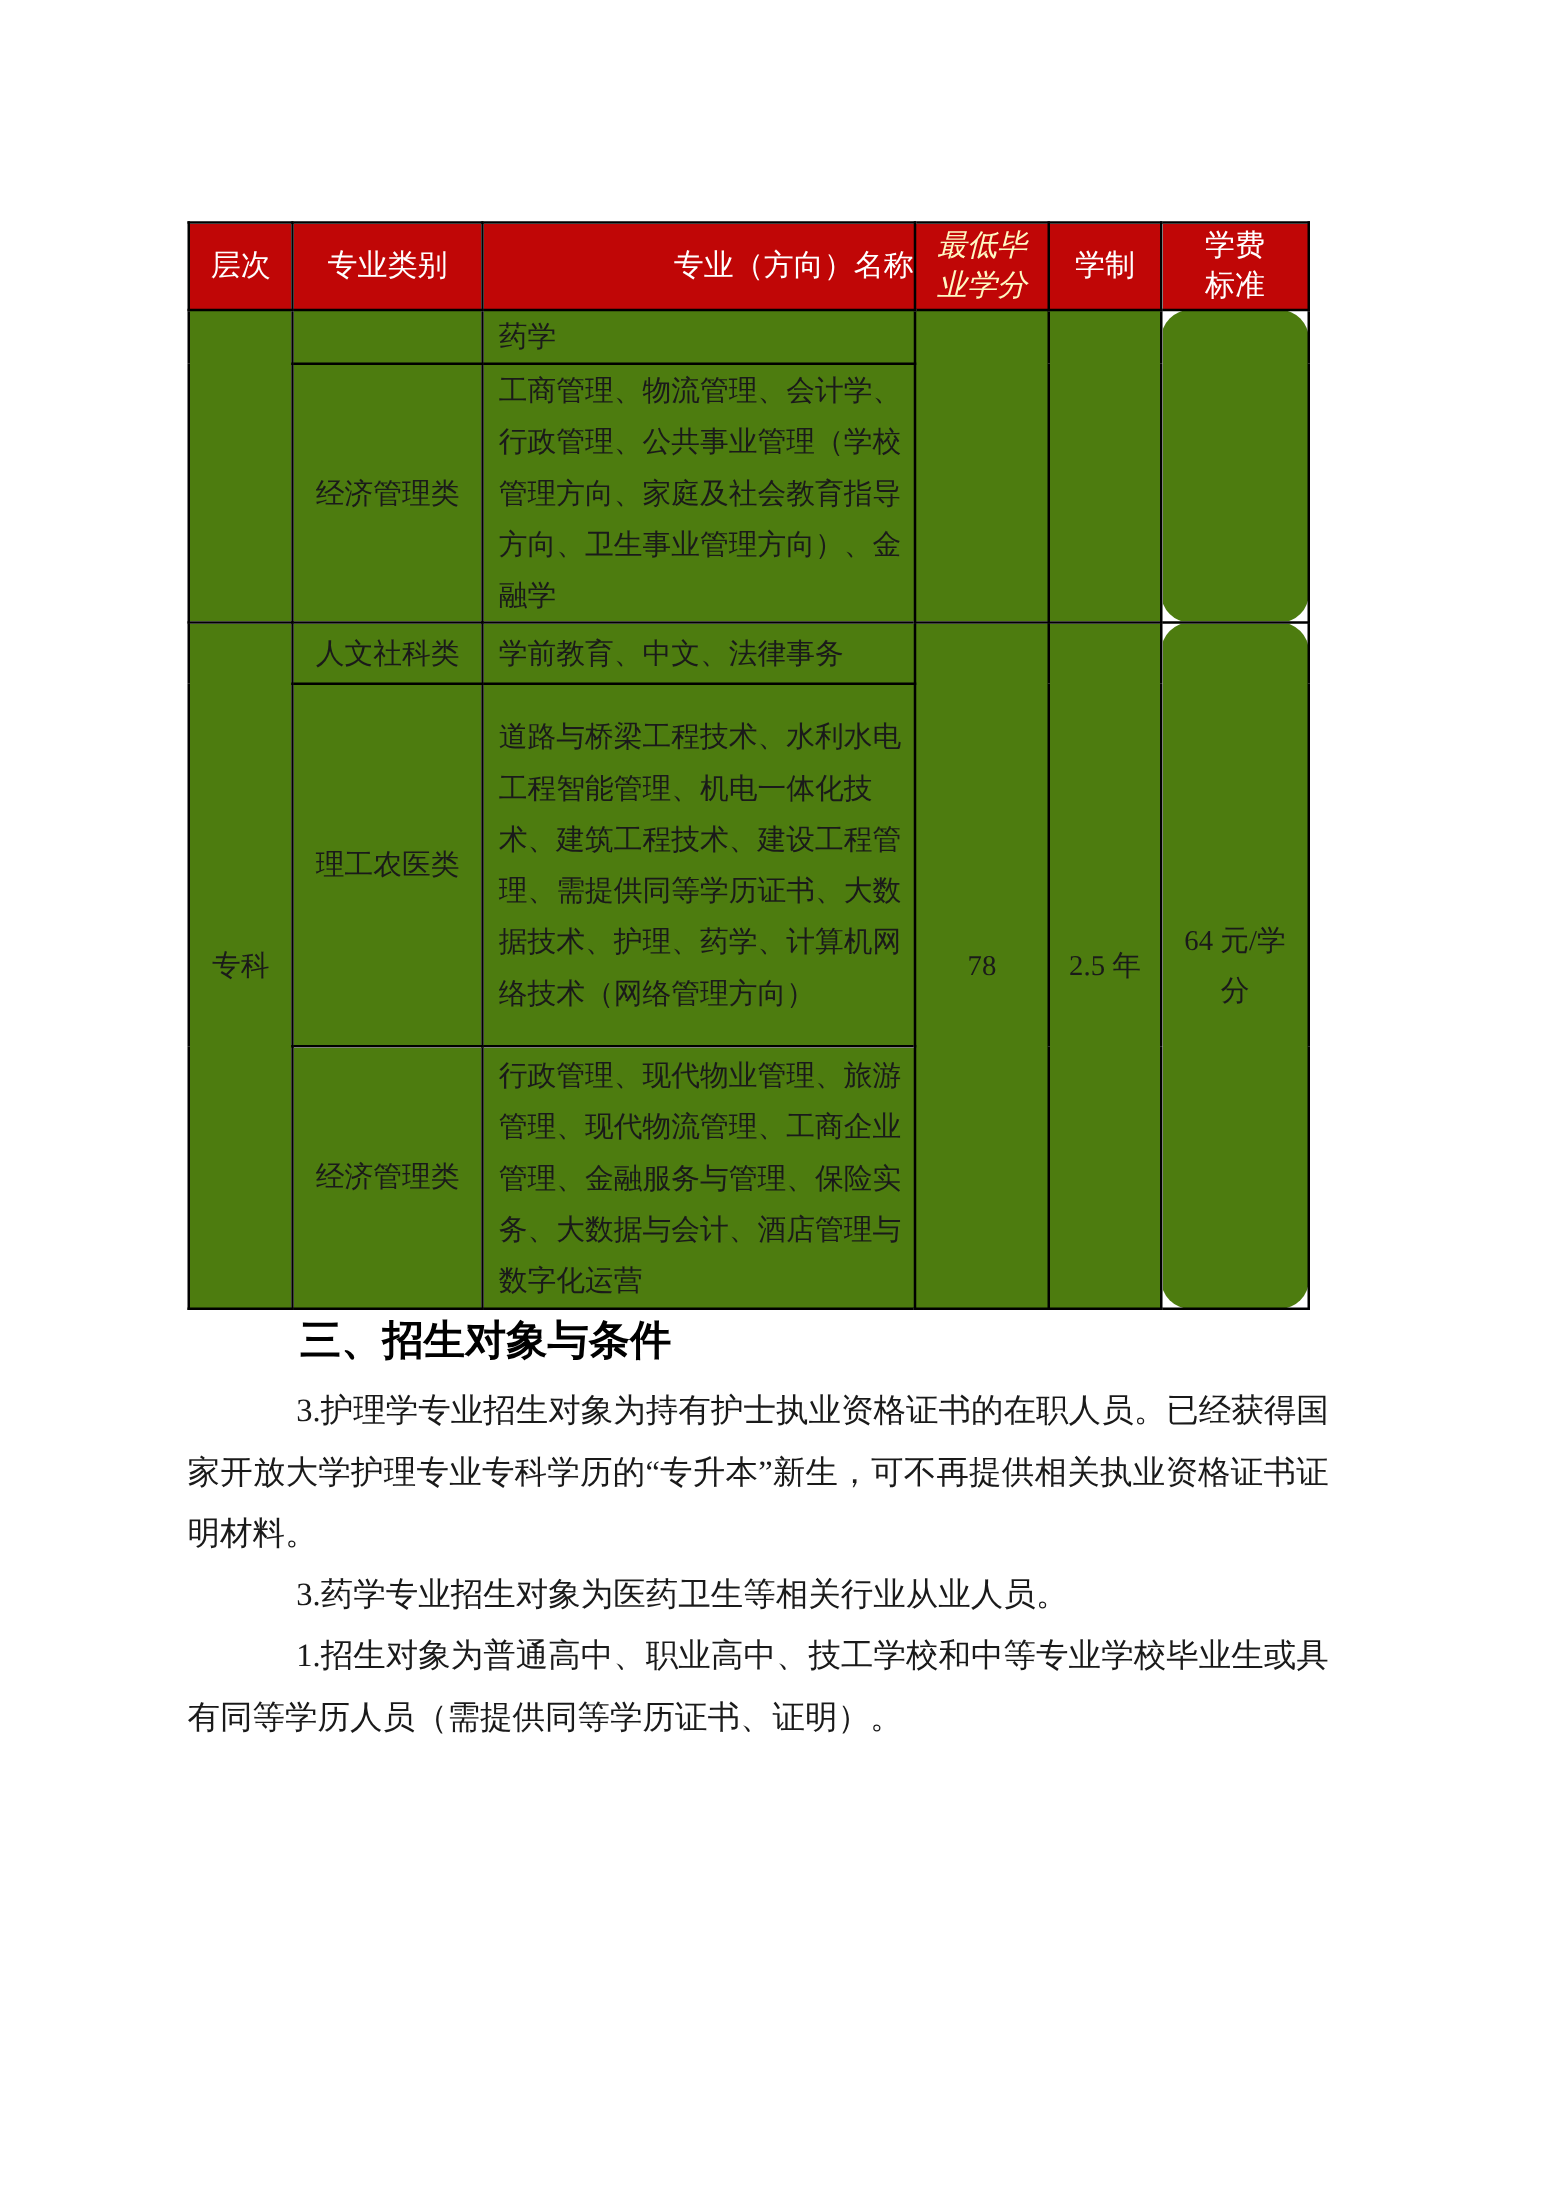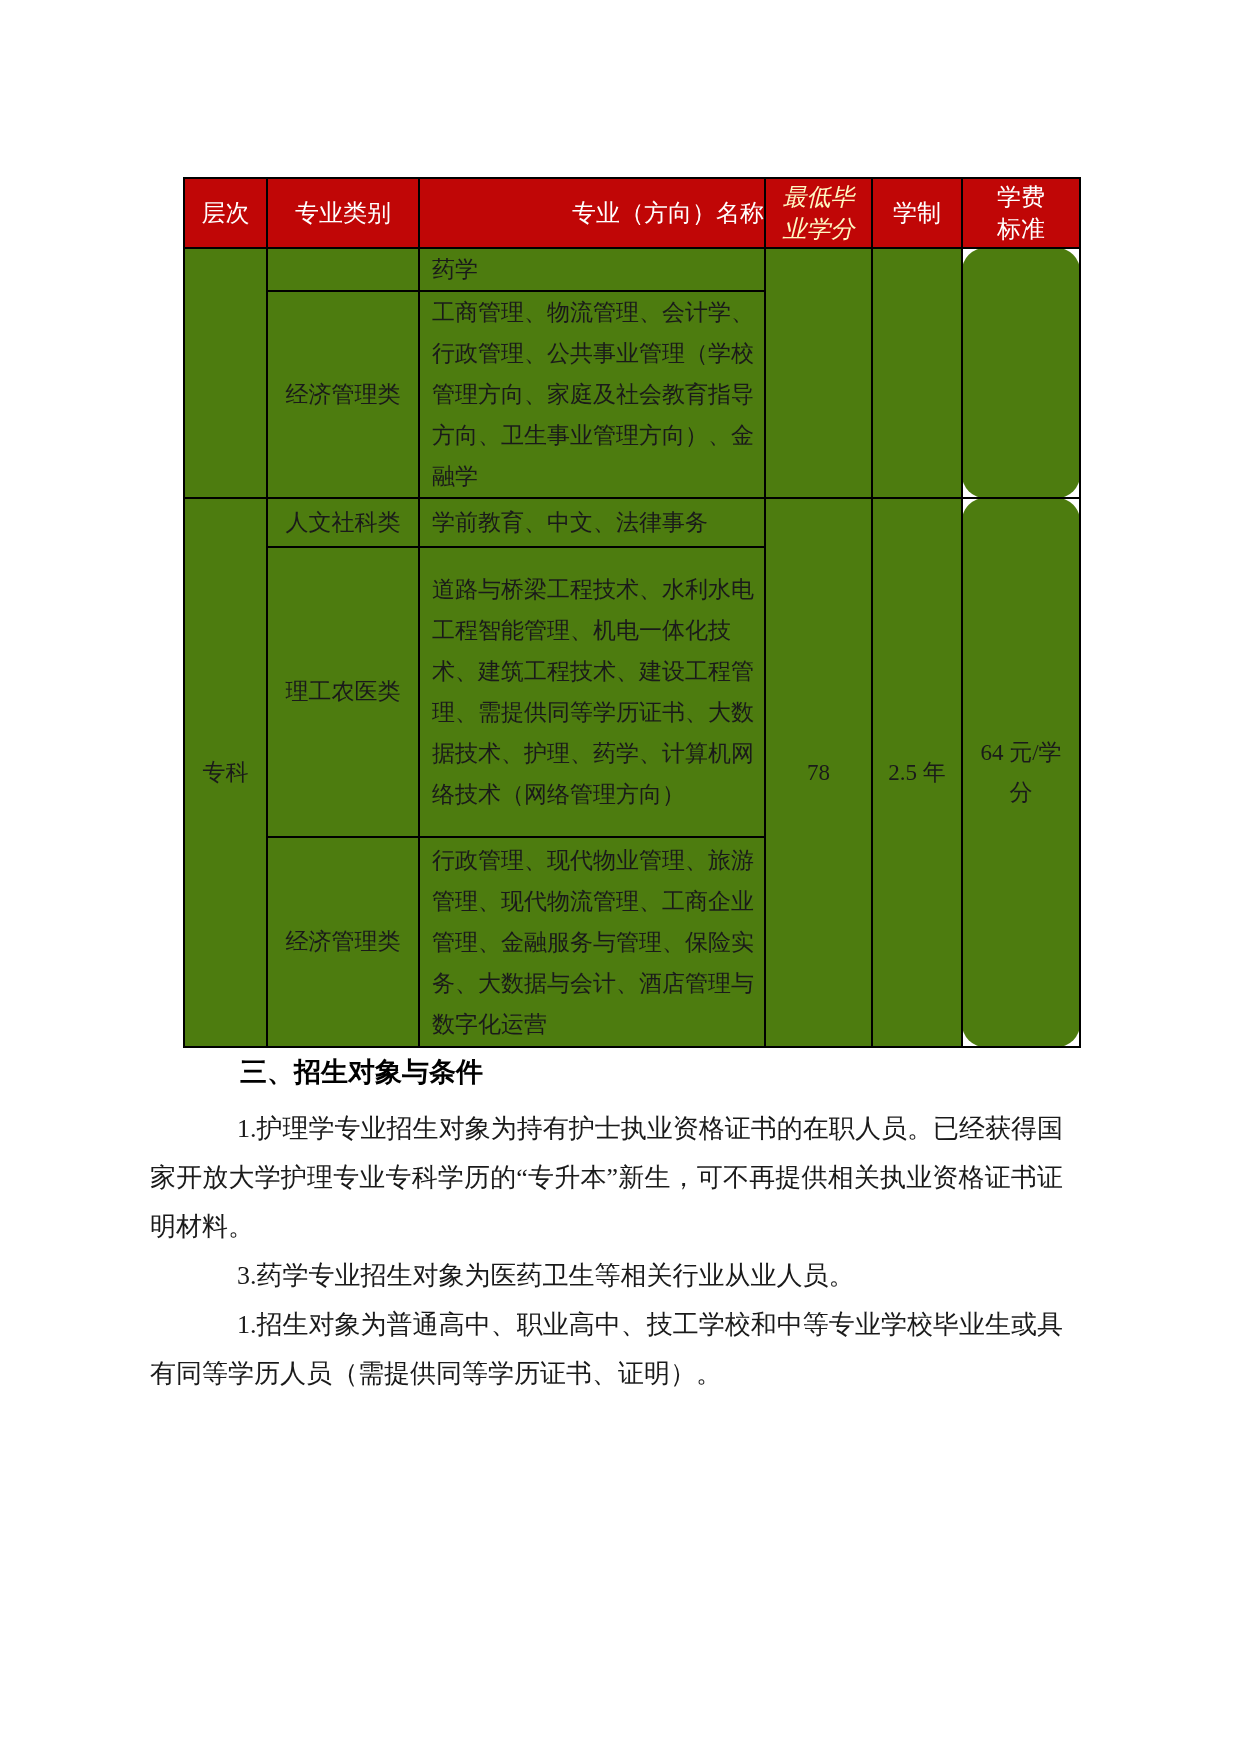--- a/index.html
+++ b/index.html
@@ -10,21 +10,21 @@
     margin: 0 auto;
     background: #ffffff;
     font-family: "Liberation Serif", "DejaVu Serif", serif;
     color: #1a1a1a;
     overflow: hidden;
   }
 
   
   table.ptable {
     position: absolute;
-    left: 183px;
+    left: 150px;
     top: 177px;
     width: 896px;
     border-collapse: collapse;
     table-layout: fixed;
   }
   .ptable th, .ptable td {
     border: 2px solid #000;
     overflow: hidden;
   }
   .ptable th {
@@ -59,21 +59,21 @@
     position: absolute;
     left: 150px;
     top: 1052px;
     width: 913px;
     font-size: 26px;
     line-height: 49px;
     text-align: justify;
   }
   .sec-heading {
     font-family: "Liberation Sans", "DejaVu Sans", sans-serif;
-    font-size: 27px;
+    font-size: 33px;
     font-weight: bold;
     color: #000;
     line-height: 40px;
     margin: 0 0 12px 90px;
     text-align: left;
   }
   .bullet-heading {
     font-family: "Liberation Sans", "DejaVu Sans", sans-serif;
     font-weight: bold;
     color: #000;
@@ -139,19 +139,19 @@
       <tr style="height:210px">
         <td class="c-cat">经济管理类</td>
         <td class="c-maj">行政管理、现代物业管理、旅游管理、现代物流管理、工商企业管理、金融服务与管理、保险实务、大数据与会计、酒店管理与数字化运营</td>
       </tr>
     </tbody>
   </table>
 
   <div class="textblock">
     <h2 class="sec-heading">三、招生对象与条件</h2>
 
-    <p class="para">1.护理学专业招生对象为持有护士执业资格证书的在职人员。已经获得国家开放大学护理专业专科学历的“专升本”新生，可不再提供相关执业资格证书证明材料。</p>
+    <p class="para">3.护理学专业招生对象为持有护士执业资格证书的在职人员。已经获得国家开放大学护理专业专科学历的“专升本”新生，可不再提供相关执业资格证书证明材料。</p>
     <p class="para">3.药学专业招生对象为医药卫生等相关行业从业人员。</p>
 
     <p class="para">1.招生对象为普通高中、职业高中、技工学校和中等专业学校毕业生或具有同等学历人员（需提供同等学历证书、证明）。</p>
   </div>
 
 </div>
 
 </body></html>

